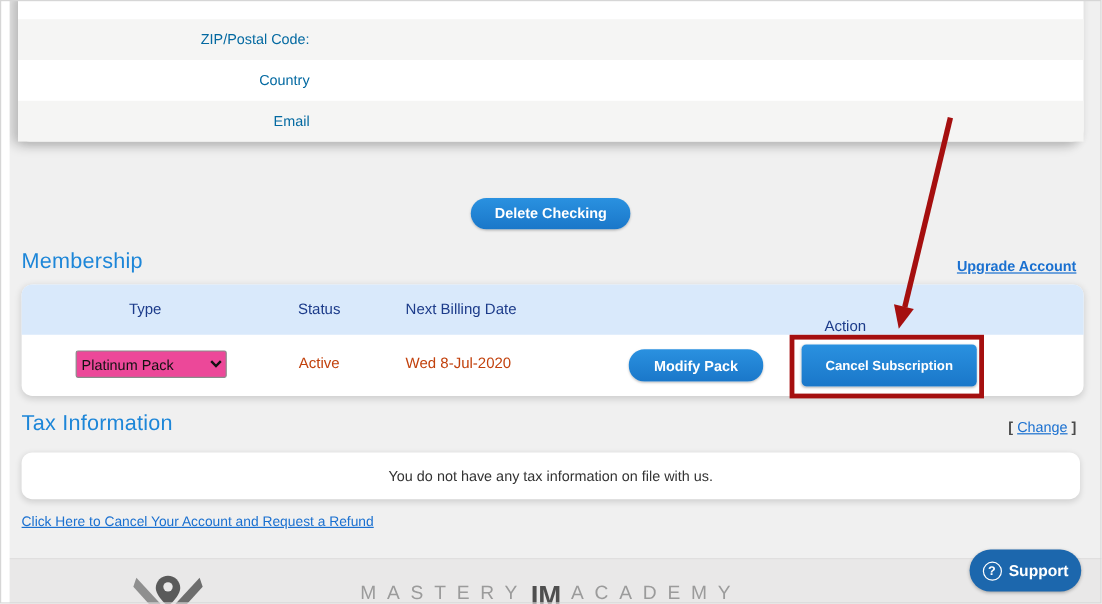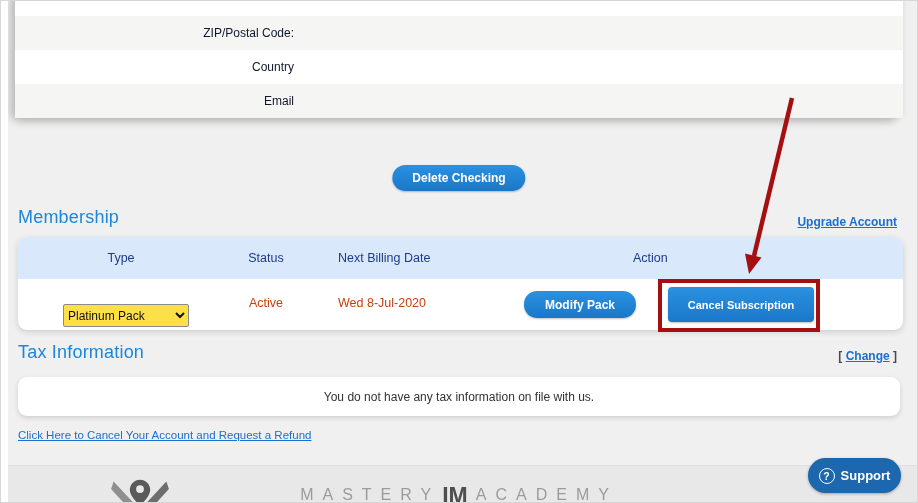--- a/index.html
+++ b/index.html
@@ -16,21 +16,21 @@
 
   
   .top-card {
     position:absolute; left:15px; top:-8px; width:888px; height:126px;
     background:#ffffff; border-radius:0 0 10px 10px;
     box-shadow:-6px 4px 9px rgba(0,0,0,0.18), 0 3px 6px rgba(0,0,0,0.08);
     padding-top:24px;
   }
   .form-row { height:34px; display:flex; align-items:center; }
   .form-row.striped { background:#f5f5f4; }
-  .form-label { width:243px; text-align:right; font-size:12px; color:#0f172a;margin-left:36px; }
+  .form-label { width:243px; text-align:right; font-size:12px; color:#0369a1; }
 
   
   .btn-blue {
     display:inline-flex; align-items:center; justify-content:center;
     background:linear-gradient(180deg,#2a91e0 0%, #1a77c9 100%);
     color:#ffffff; font-weight:bold; border:none; cursor:pointer;
     box-shadow:0 1px 2px rgba(0,0,0,0.25);
   }
   .delete-btn {
     position:absolute; left:50%; transform:translateX(-50%);
@@ -40,47 +40,47 @@
   
   .section-title {
     position:absolute; left:18px; font-size:18px; font-weight:500;
     color:#1d86d8; letter-spacing:0.2px;
   }
   .membership-title { top:207px; }
   .tax-title { top:342px; }
   .blue-link { color:#1a70d0; text-decoration:underline; cursor:pointer; }
   .upgrade-link { position:absolute; right:21px; top:215px; font-size:12px; font-weight:600; }
   .change-wrap { position:absolute; right:21px; top:349px; font-size:12px; font-weight:bold; color:#4a4a4a; }
-  .change-wrap a { font-weight:bold;margin-top:24px; }
+  .change-wrap a { font-weight:normal;margin-top:24px; }
   .refund-link { position:absolute; left:18px; top:429px; font-size:11.5px; font-weight:500; }
 
   
   .member-card {
     position:absolute; left:18px; top:237px; width:885px; height:93px;
     background:#ffffff; border-radius:9px;
     box-shadow:0 2px 6px rgba(0,0,0,0.15);
   }
   .member-head {
     position:relative; height:42px; background:#d9e9fb; border-radius:9px 9px 0 0;
   }
   .member-head span {
     position:absolute; top:14px; font-size:12.5px; font-weight:normal; color:#1c3b8a;
   }
   .h-type   { left:43px;  width:120px; text-align:center; }
   .h-status { left:198px; width:100px; text-align:center; }
   .h-nbd    { left:320px; }
-  .h-action { left:615px; }
+  .h-action { left:669px;margin-top:14px; }
   .member-row { position:relative; height:51px; }
   .cell { position:absolute; top:17px; font-size:12.5px; color:#c2410c; }
   .c-status { left:198px; width:100px; text-align:center; }
   .c-date   { left:320px; }
   .plan-select {
-    position:absolute; left:45px; top:25px; width:126px; height:23px;
+    position:absolute; left:45px; top:13px; width:126px; height:23px;
     font-size:12px; font-family:"Liberation Sans", sans-serif;
-    background:#fde047; border:1px solid #8a8a8a; border-radius:2px; color:#111;
+    background:#ec4899; border:1px solid #8a8a8a; border-radius:2px; color:#111;
   }
   .modify-btn { position:absolute; left:506px; top:12px; width:112px; height:27px; border-radius:13px; font-size:12px; }
   .cancel-btn { position:absolute; left:650px; top:8px;  width:146px; height:35px; border-radius:4px;  font-size:11px; }
 
   
   .annotation-box {
     position:absolute; left:658px; top:279px; width:162px; height:53px;
     border:4px solid #a50f0f; z-index:50; pointer-events:none;
   }
   .annotation-arrow { position:absolute; left:0; top:0; width:918px; height:503px; z-index:50; pointer-events:none; }

